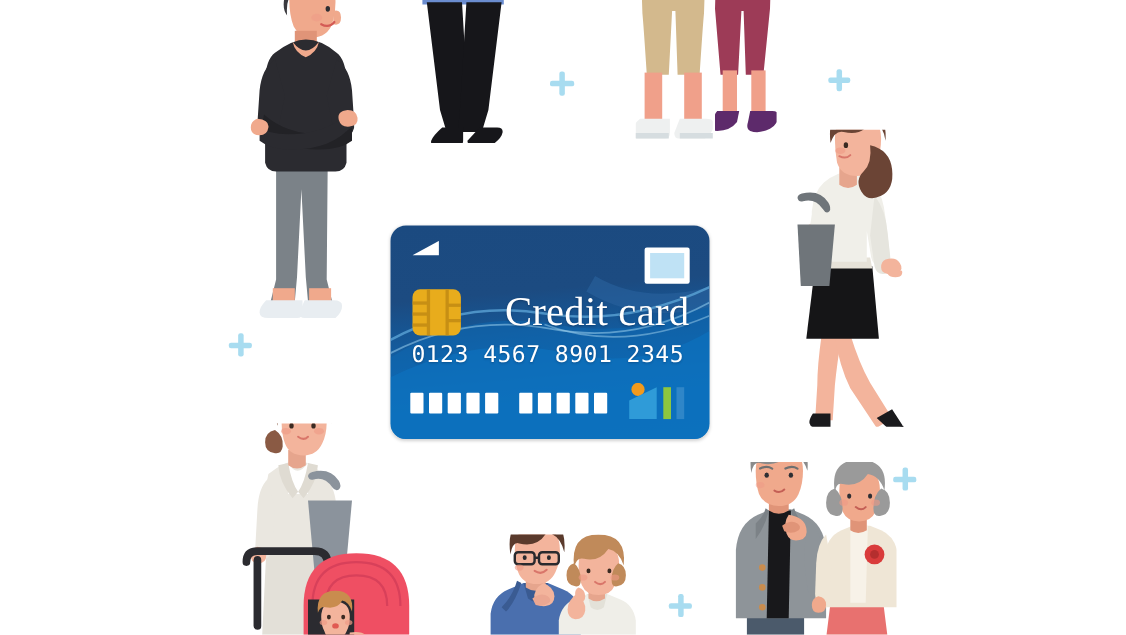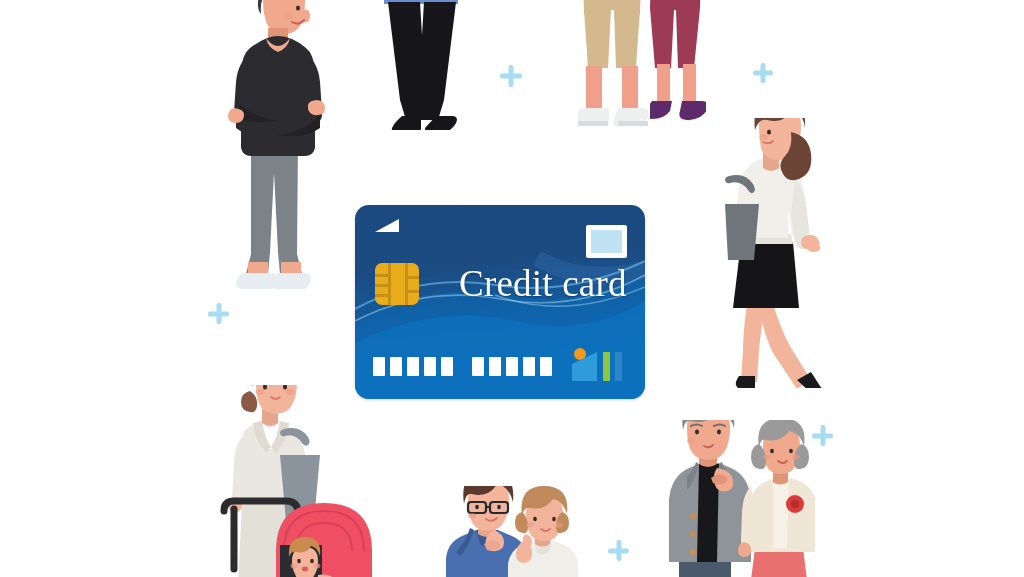--- a/index.html
+++ b/index.html
@@ -352,20 +352,21 @@
         <div class="cl cv2"></div>
       <div class="cl ch1"></div>
         <div class="cl ch2"></div>
         <div class="cl ch3"></div>
       <div class="cl ch4"></div>
         <div class="cl ch5"></div>
     </div>
 
     <div class="card-brand">Credit card</div>
 
+    <div class="card-number">0123 4567 8901 2345</div>
 
     <div class="blocks">
       <div class="blk-group">
         <div class="blk"></div>
           <div class="blk"></div>
           <div class="blk"></div>
           <div class="blk"></div>
           <div class="blk"></div>
       </div>
       <div class="blk-group">

